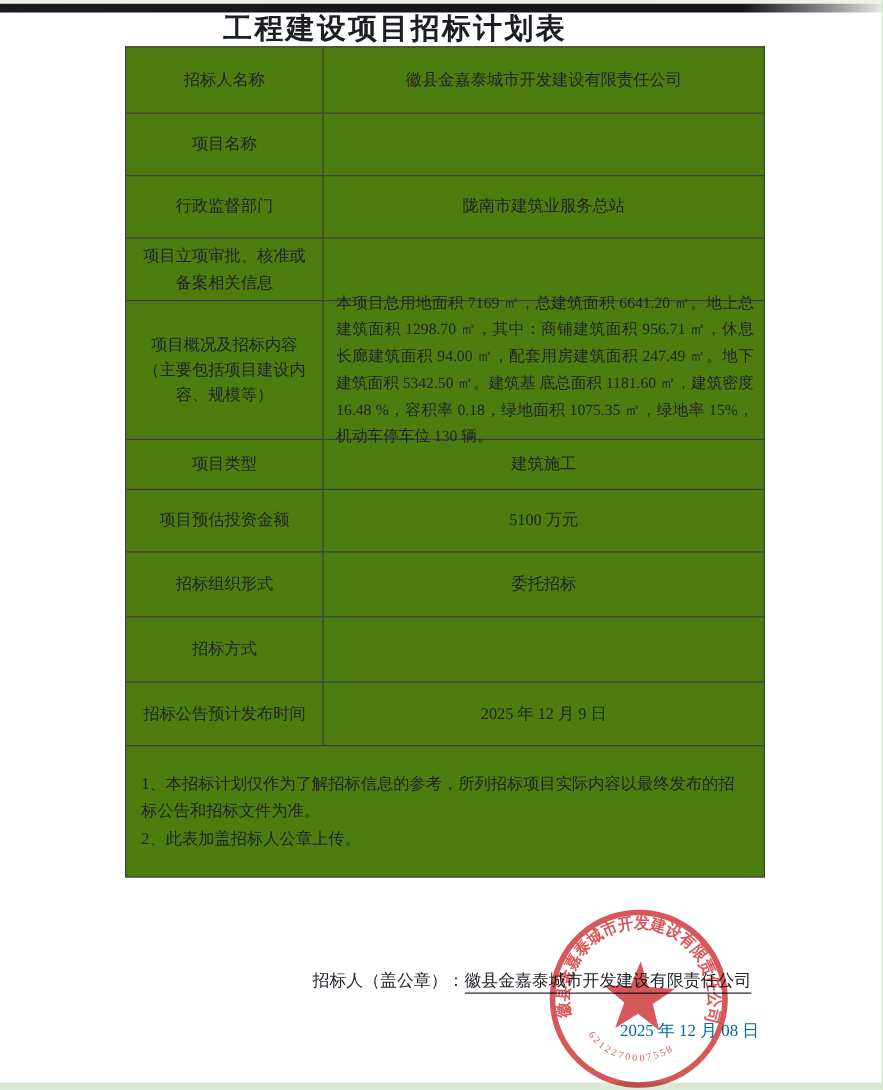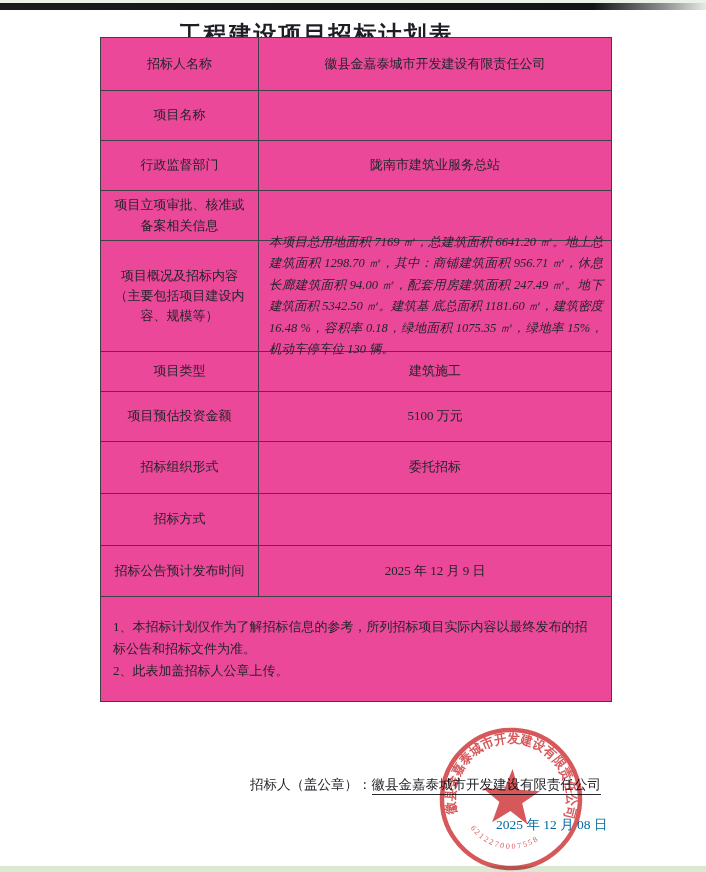--- a/index.html
+++ b/index.html
@@ -13,43 +13,43 @@
     overflow:hidden;
   }
   .edge-top   { position:absolute; top:0; left:0; width:706px; height:3px; background:#edf2e8; }
   .scan-bar   { position:absolute; top:3px; left:0; width:706px; height:7px;
                 background:linear-gradient(to right,#1b1b1b 0%,#141414 84%,#8f8f8f 94%,#e8e8e6 100%); }
   .edge-bottom{ position:absolute; bottom:0; left:0; width:706px; height:6px; background:#dbe9d4; }
 
   .title {
     position:absolute; top:7px; left:0; width:632px;
     text-align:center; font-size:23px; font-weight:bold;
-    letter-spacing:2px; color:#1d1e24;margin-top:12px;
+    letter-spacing:2px; color:#1d1e24;
   }
 
   .table {
     position:absolute; left:100px; top:37px; width:512px;
     border:1px solid #3f4045;
-    background:#ec4899;
+    background:#4d7c0f;
   }
   .row { display:flex; border-bottom:1px solid #3f4045; }
   .row:last-child { border-bottom:none; }
   .cell { display:flex; align-items:center; justify-content:center; }
   .cell.label {
     width:158px; border-right:1px solid #3f4045;
     text-align:center; font-size:13px; line-height:1.55;
     padding:4px 10px; flex:none;
   }
   .cell.value {
     flex:1; text-align:center; font-size:13px; line-height:1.6;
     padding:4px 10px;
   }
   .cell.value.long {
     text-align:justify; justify-content:flex-start;
-    font-size:12.5px; line-height:1.72; padding:6px 8px 6px 10px;font-style:italic;
+    font-size:12.5px; line-height:1.72; padding:6px 8px 6px 10px;
   }
   .cell.value.notes {
     flex-direction:column; align-items:flex-start; justify-content:center;
     text-align:left; font-size:13px; line-height:1.7; padding:8px 12px;
   }
 
   .signoff {
     position:absolute; left:250px; top:776px;
     font-size:13.5px; white-space:nowrap; color:#23242b;
   }

